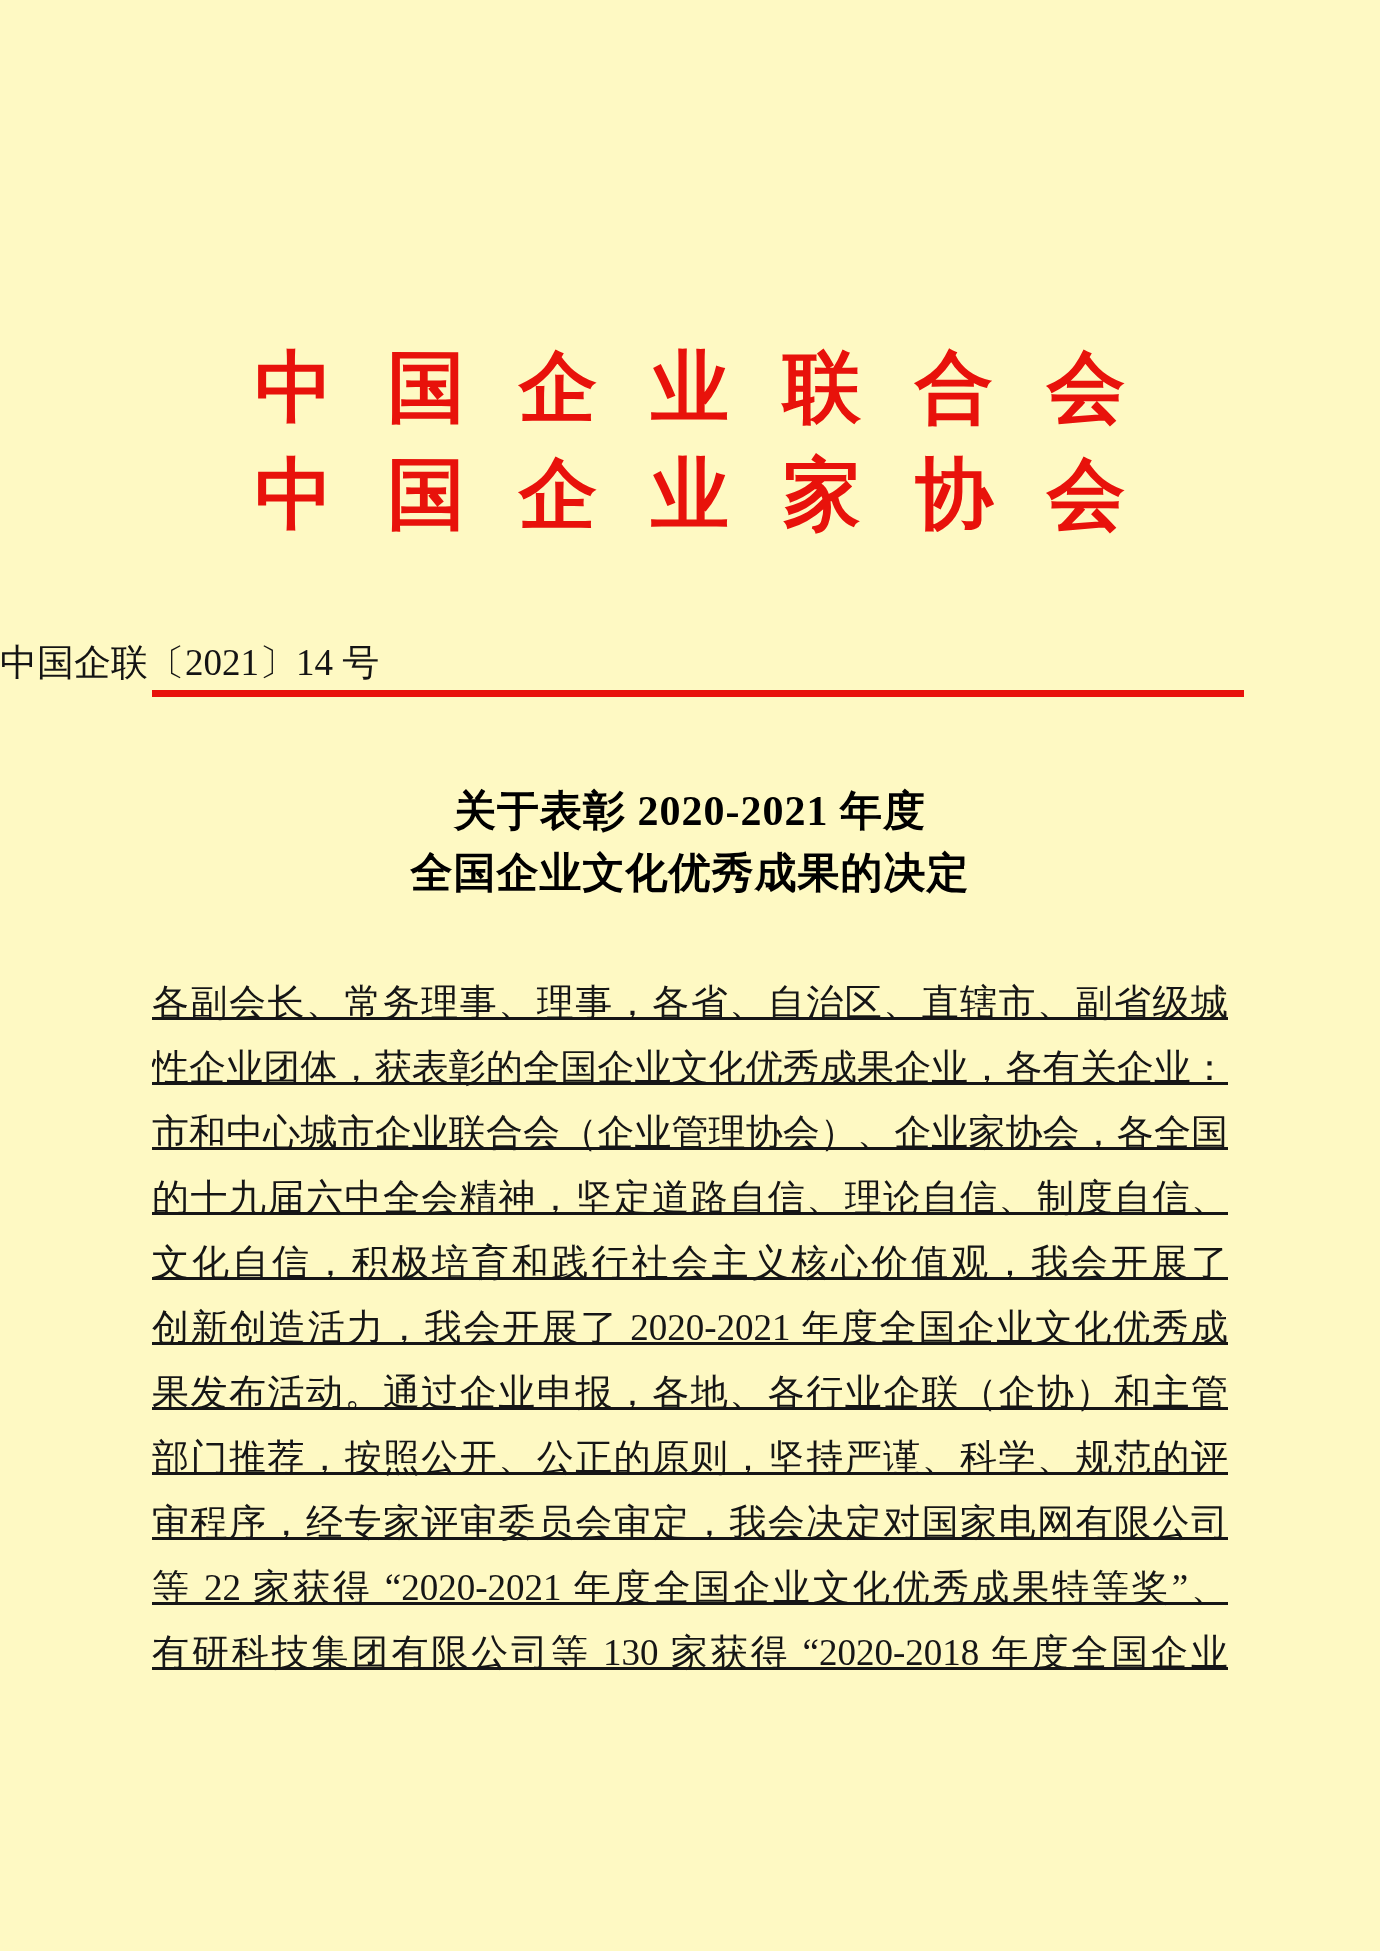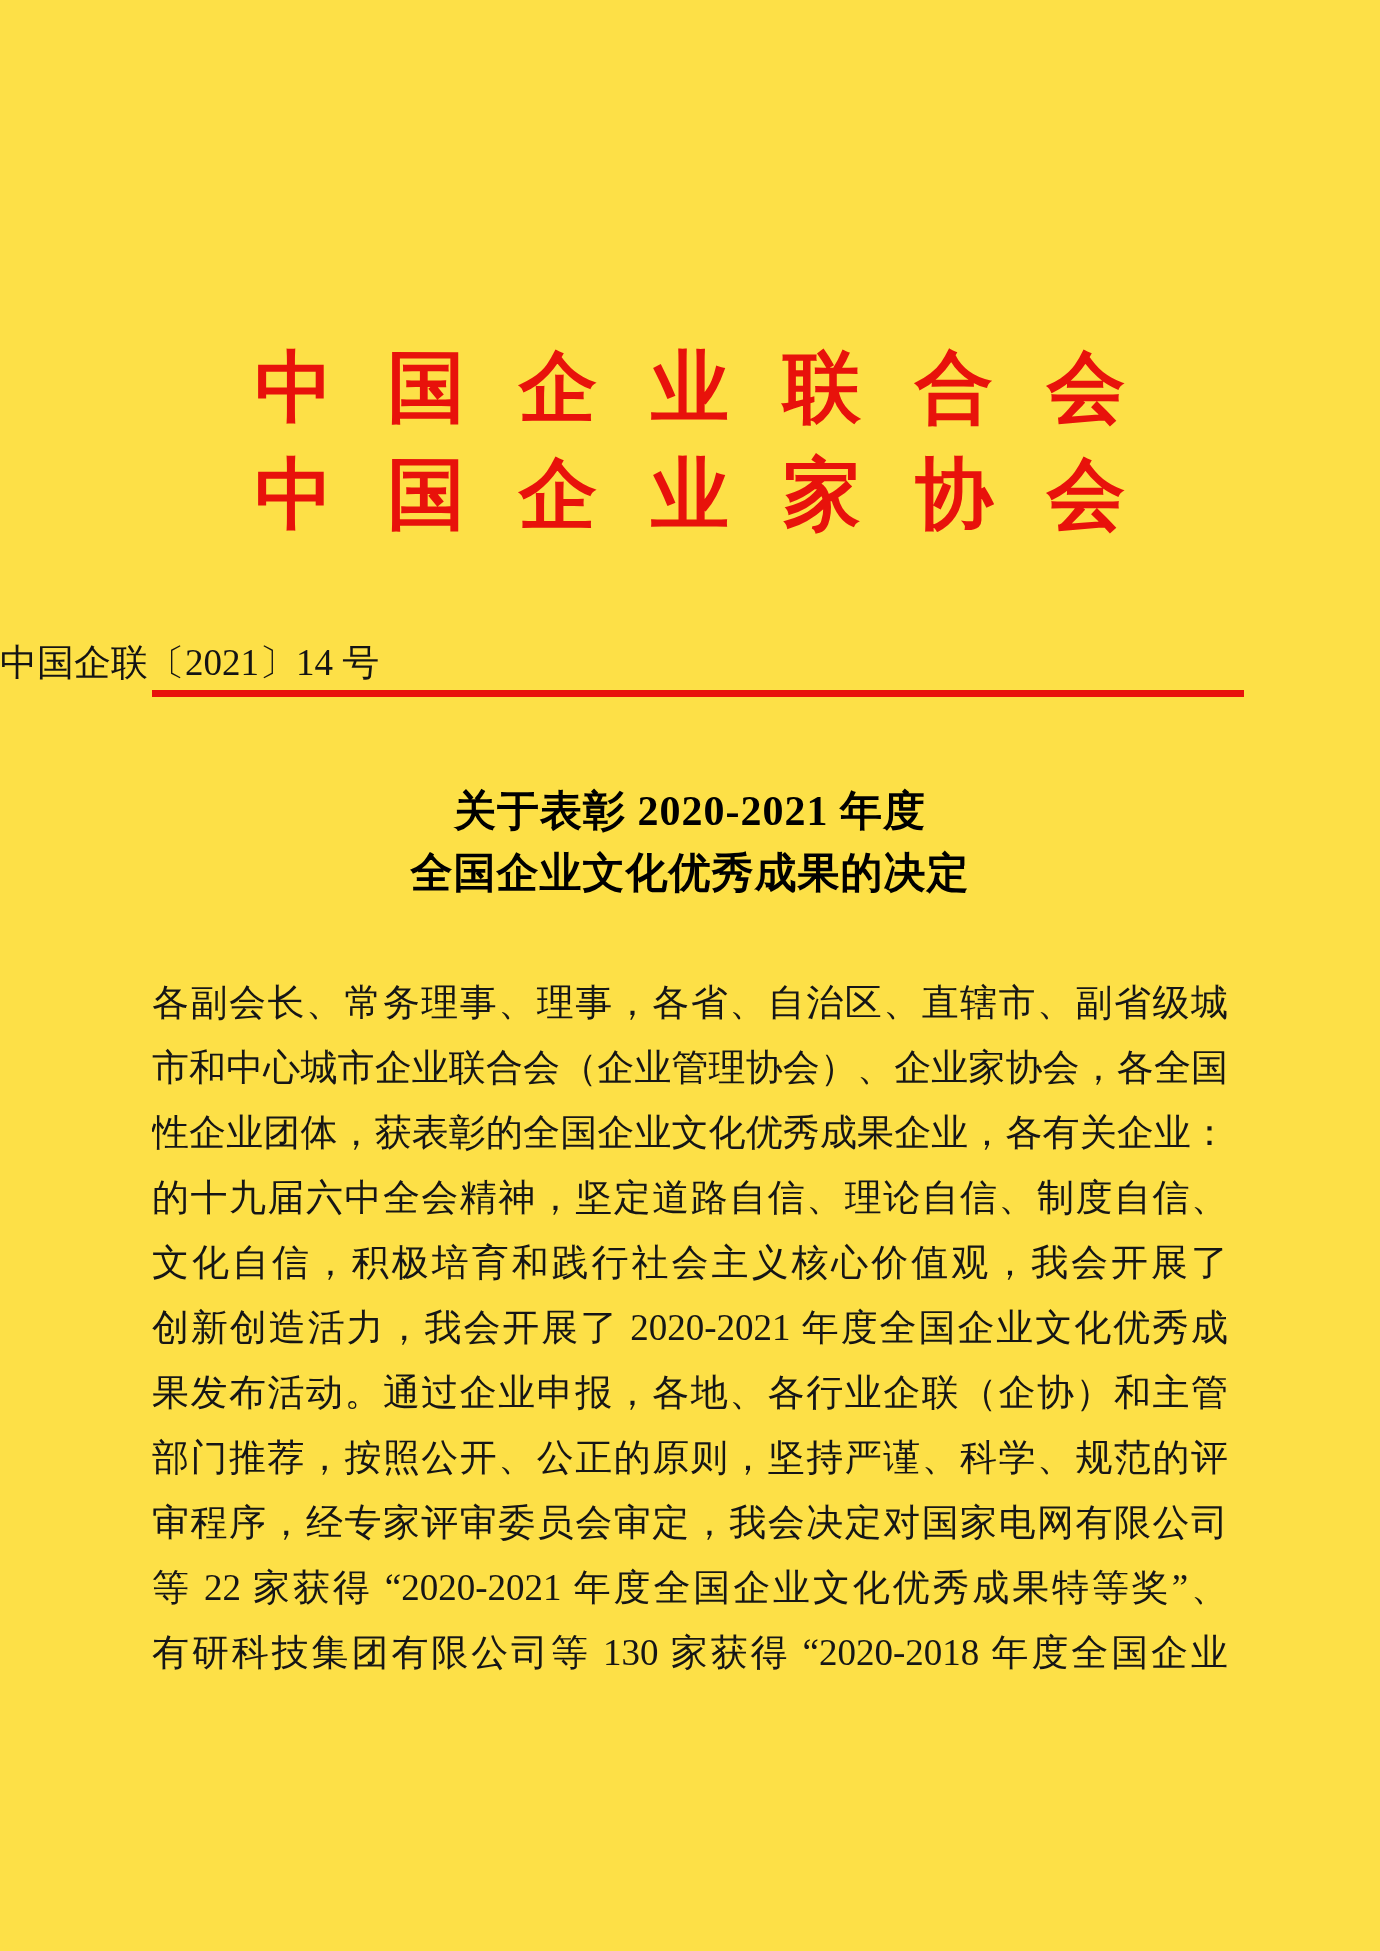--- a/index.html
+++ b/index.html
@@ -5,21 +5,21 @@
   html, body { margin: 0; padding: 0; }
   body {
     width: 1380px; height: 1951px;
     background: #ffffff;
     font-family: "Liberation Serif", "DejaVu Serif", serif;
     position: relative;
     overflow: hidden;
   }
   .page {
     position: absolute; inset: 0;
-    background: #fde047;
+    background: #fef9c3;
   }
 
   
   .letterhead {
     position: absolute;
     top: 334px; left: 0; width: 1380px;
     color: #e8120b;
     font-weight: 700;
   }
   .lh-line {
@@ -73,20 +73,21 @@
     font-size: 37px;
     line-height: 65px;
     color: #161616;
   }
   .body-line {
     text-align: justify;
     text-align-last: justify;
     white-space: nowrap;
     height: 65px;
     overflow: hidden;
+    text-decoration: underline;
   }
   .body-line.indent {
     padding-left: 74px;
   }
 </style>
 </head>
 <body>
 
 <div class="page">
 
@@ -103,22 +104,22 @@
 
   <div class="red-rule"></div>
 
   <div class="doc-title">
     <div>关于表彰 2020-2021 年度</div>
     <div>全国企业文化优秀成果的决定</div>
   </div>
 
   <div class="doc-body">
     <div class="body-line">各副会长、常务理事、理事，各省、自治区、直辖市、副省级城</div>
+    <div class="body-line">性企业团体，获表彰的全国企业文化优秀成果企业，各有关企业：</div>
     <div class="body-line">市和中心城市企业联合会（企业管理协会）、企业家协会，各全国</div>
-    <div class="body-line">性企业团体，获表彰的全国企业文化优秀成果企业，各有关企业：</div>
     <div class="body-line">的十九届六中全会精神，坚定道路自信、理论自信、制度自信、</div>
     <div class="body-line">文化自信，积极培育和践行社会主义核心价值观，我会开展了</div>
     <div class="body-line">创新创造活力，我会开展了 2020-2021 年度全国企业文化优秀成</div>
     <div class="body-line">果发布活动。通过企业申报，各地、各行业企联（企协）和主管</div>
     <div class="body-line">部门推荐，按照公开、公正的原则，坚持严谨、科学、规范的评</div>
     <div class="body-line">审程序，经专家评审委员会审定，我会决定对国家电网有限公司</div>
     <div class="body-line">等 22 家获得 “2020-2021 年度全国企业文化优秀成果特等奖”、</div>
     <div class="body-line">有研科技集团有限公司等 130 家获得 “2020-2018 年度全国企业</div>
   </div>
 

